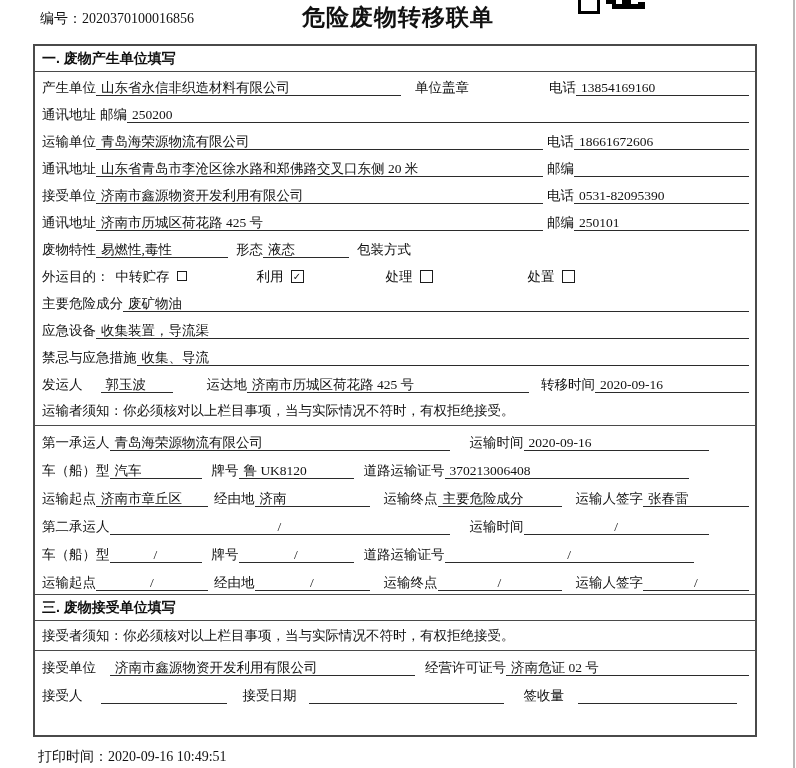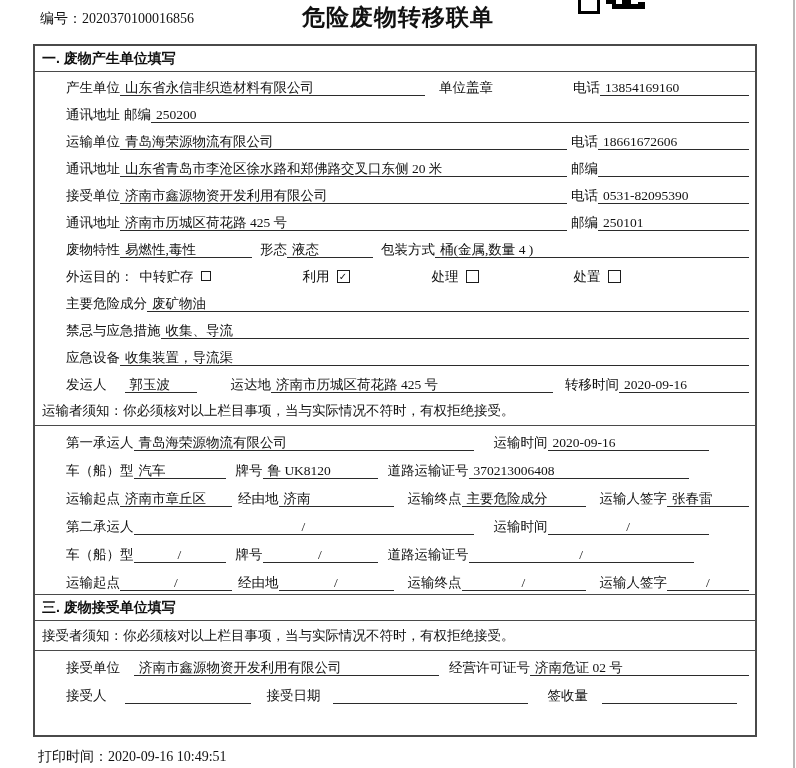--- a/index.html
+++ b/index.html
@@ -37,21 +37,21 @@
   .sec-h.mid{border-top:1px solid #4a4a4a;}
   .notice-row{
     height:29px;display:flex;align-items:center;padding-left:7px;
     font-size:13.5px;border-bottom:1px solid #4a4a4a;white-space:nowrap;
   }
   .row{
     display:flex;align-items:flex-end;height:24px;padding:0 6px 3px 7px;
     font-size:13.5px;white-space:nowrap;
   }
   .s23 .row{height:25px;}
-  .l{line-height:17px;flex:0 0 auto;margin-left:24px;}
+  .l{line-height:17px;flex:0 0 auto;}
   .u{
     border-bottom:1px solid #2b2b2b;height:17px;line-height:17px;
     padding:0 5px;box-sizing:border-box;flex:0 0 auto;overflow:hidden;
   }
   .grow{flex:1 1 auto;}
   .slash{text-align:center;}
   .cb{
     display:inline-block;width:11px;height:11px;border:1px solid #1c1c1c;
     font-size:10px;line-height:11px;text-align:center;vertical-align:0;
     margin-left:7px;flex:0 0 auto;box-sizing:content-box;
@@ -123,56 +123,55 @@
     <span class="u grow">250101</span>
   </div>
 
 
   <div class="row">
     <span class="l">废物特性</span>
     <span class="u" style="width:132px">易燃性,毒性</span>
     <span class="l" style="margin-left:8px">形态</span>
     <span class="u" style="width:86px">液态</span>
     <span class="l" style="margin-left:8px">包装方式</span>
-    <span class="u grow">桶(金属,数量 4 )</span>
   </div>
 
   <div class="row">
     <span class="l">外运目的：</span>
     <span class="opt" style="margin-left:6px">
       <span>中转贮存</span>
       <span class="cb sm"></span>
     </span>
-    <span class="opt" style="margin-left:92px">
+    <span class="opt" style="margin-left:70px">
       <span>利用</span>
       <span class="cb">✓</span>
     </span>
     <span class="opt" style="margin-left:82px">
       <span>处理</span>
       <span class="cb"></span>
     </span>
     <span class="opt" style="margin-left:95px">
       <span>处置</span>
       <span class="cb"></span>
     </span>
   </div>
 
   <div class="row">
     <span class="l">主要危险成分</span>
     <span class="u grow">废矿物油</span>
   </div>
 
   <div class="row">
+    <span class="l">应急设备</span>
+    <span class="u grow">收集装置，导流渠</span>
+  </div>
+
+  <div class="row">
     <span class="l">禁忌与应急措施</span>
     <span class="u grow">收集、导流</span>
-  </div>
-
-  <div class="row">
-    <span class="l">应急设备</span>
-    <span class="u grow">收集装置，导流渠</span>
   </div>
 
   <div class="row">
     <span class="l">发运人</span>
     <span class="u" style="width:72px;margin-left:18px">郭玉波</span>
     <span class="l" style="margin-left:34px">运达地</span>
     <span class="u" style="width:282px">济南市历城区荷花路 425 号</span>
     <span class="l" style="margin-left:12px">转移时间</span>
     <span class="u grow">2020-09-16</span>
   </div>

